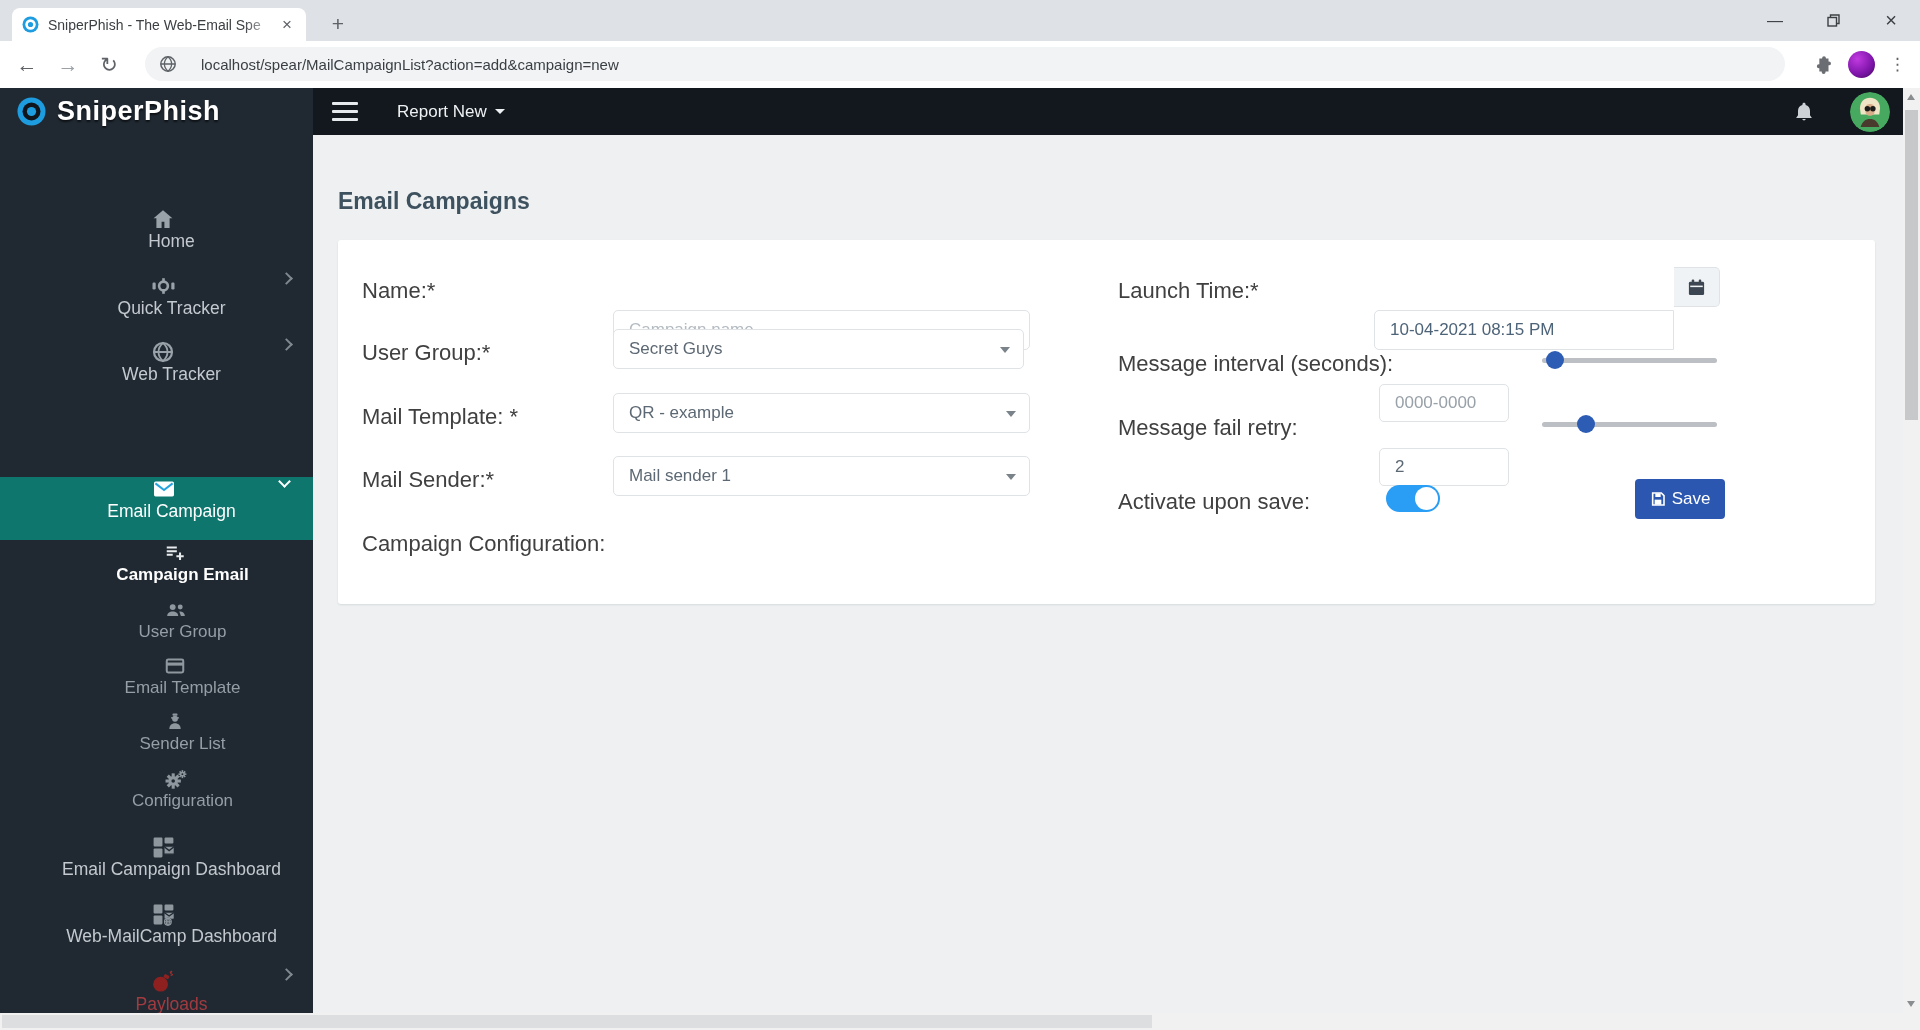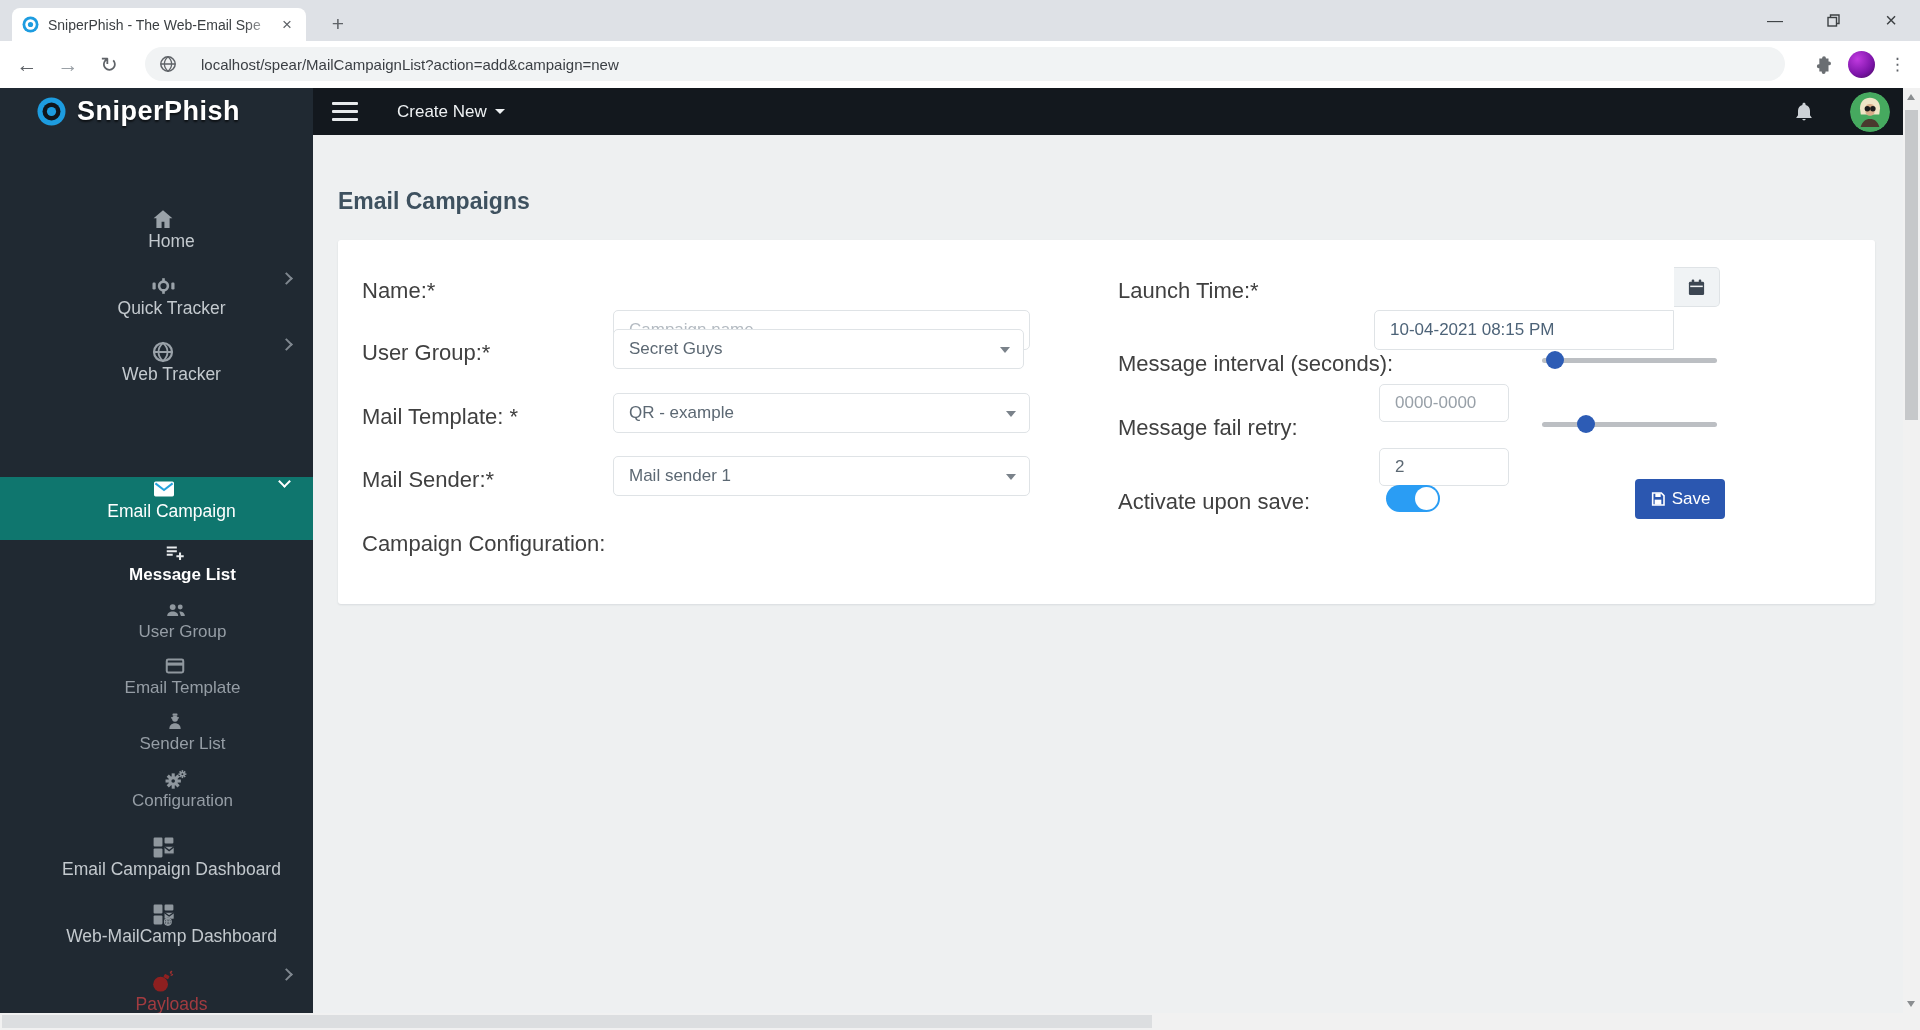--- a/index.html
+++ b/index.html
@@ -30,21 +30,21 @@
   .url-text { font-size:15px; color:#3b3f44; margin-left:24px; white-space:nowrap; }
   .toolbar-right { position:absolute; right:14px; top:41px; height:47px; display:flex; align-items:center; gap:14px; }
   .chrome-avatar { width:27px; height:27px; border-radius:50%;
                    background:radial-gradient(circle at 35% 30%, #c13ae0, #7c14a8 60%, #3d0a55); }
   .dots { font-size:17px; color:#5f6368; letter-spacing:0; }
 
   
   .topbar { position:absolute; left:0; top:88px; width:1920px; height:47px; background:#13181e;
             display:flex; align-items:center; }
   .brand { position:absolute; left:0; top:0; width:313px; height:47px; background:#202932;
-           display:flex; align-items:center; padding-left:36px; }
+           display:flex; align-items:center; padding-left:16px; }
   .brand-text { color:#fff; font-size:27px; font-weight:700; margin-left:10px; letter-spacing:.5px;
                 text-shadow:0 2px 2px rgba(0,0,0,.6); }
   .hamburger { position:absolute; left:332px; top:0; width:30px; height:47px; display:flex;
                flex-direction:column; justify-content:center; gap:5px; }
   .hamburger span { display:block; width:26px; height:3px; background:#e7eaec; border-radius:1px; }
   .create-new { position:absolute; left:397px; top:0; height:47px; display:flex; align-items:center;
                 color:#eef1f3; font-size:17px; }
   .caret-down { display:inline-block; margin-left:8px; border-left:5px solid transparent;
                 border-right:5px solid transparent; border-top:5.5px solid #eef1f3; }
   .topbar-right { position:absolute; right:30px; top:88px; height:47px; display:flex; align-items:center; gap:34px; }
@@ -154,21 +154,21 @@
       <circle cx="15.5" cy="15.5" r="4.6" fill="#1d9ce0"></circle>
     </svg>
     <span class="brand-text">SniperPhish</span>
   </div>
   <div class="hamburger" style="top:88px;">
     <span></span>
       <span></span>
       <span></span>
   </div>
   <div class="create-new" style="top:88px;">
-    <span>Create New</span>
+    <span>Report New</span>
     <span class="caret-down"></span>
   </div>
   <div class="topbar-right">
     <svg width="24" height="24" viewBox="0 0 24 24">
       <path d="M12 2.8c.9 0 1.6.7 1.6 1.6v.5c2.7.7 4.4 2.9 4.4 5.8v4.5l1.9 2.8H4.1L6 15.2v-4.5c0-2.9 1.7-5.1 4.4-5.8v-.5c0-.9.7-1.6 1.6-1.6z" fill="#ccd1d6"></path>
       <path d="M10.2 19.1a1.9 1.9 0 0 0 3.6 0z" fill="#ccd1d6"></path>
     </svg>
     <div class="user-avatar">
       <svg width="40" height="40" viewBox="0 0 32 32">
         <circle cx="16" cy="16" r="16" fill="#46a95f"></circle>
@@ -229,21 +229,21 @@
       <span class="chev down"></span>
     </div>
 
     <div class="sitem sub active-sub" style="top:406px; height:56px;">
       <span class="ic">
         <svg width="22" height="22" viewBox="0 0 24 24">
           <path d="M3 6h11M3 10h11M3 14h6.5" stroke="#e8ebed" stroke-width="2.2" fill="none"></path>
           <path d="M13.5 15.5h8M17.5 11.5v8" stroke="#e8ebed" stroke-width="2.2" fill="none"></path>
         </svg>
       </span>
-      <span>Message List</span>
+      <span>Campaign Email</span>
     </div>
 
     <div class="sitem sub" style="top:463px; height:56px;">
       <span class="ic">
         <svg width="24" height="22" viewBox="0 0 24 24" fill="#8f979e">
           <circle cx="8.4" cy="8.8" r="3.2"></circle>
           <path d="M2.4 18.6c0-3.3 2.6-5 6-5s6 1.7 6 5z"></path>
           <circle cx="16.6" cy="8.8" r="2.7"></circle>
           <path d="M15.6 13.7c3-.1 6 1.3 6 4.9h-4.2z"></path>
         </svg>

